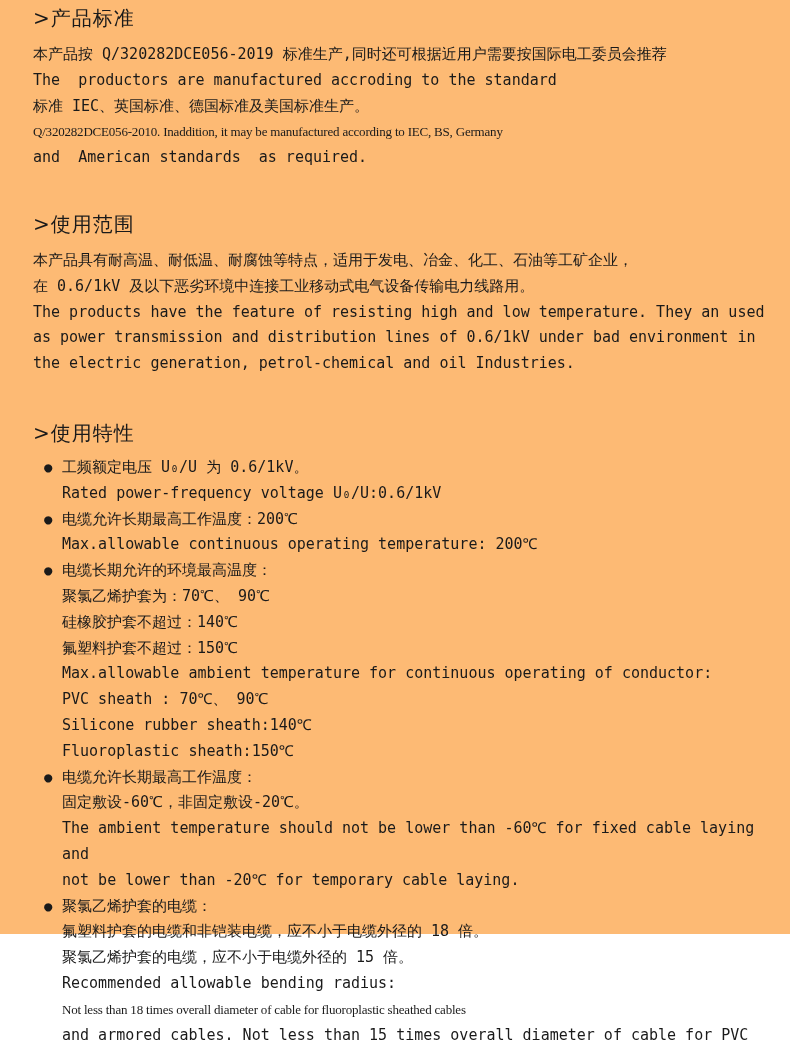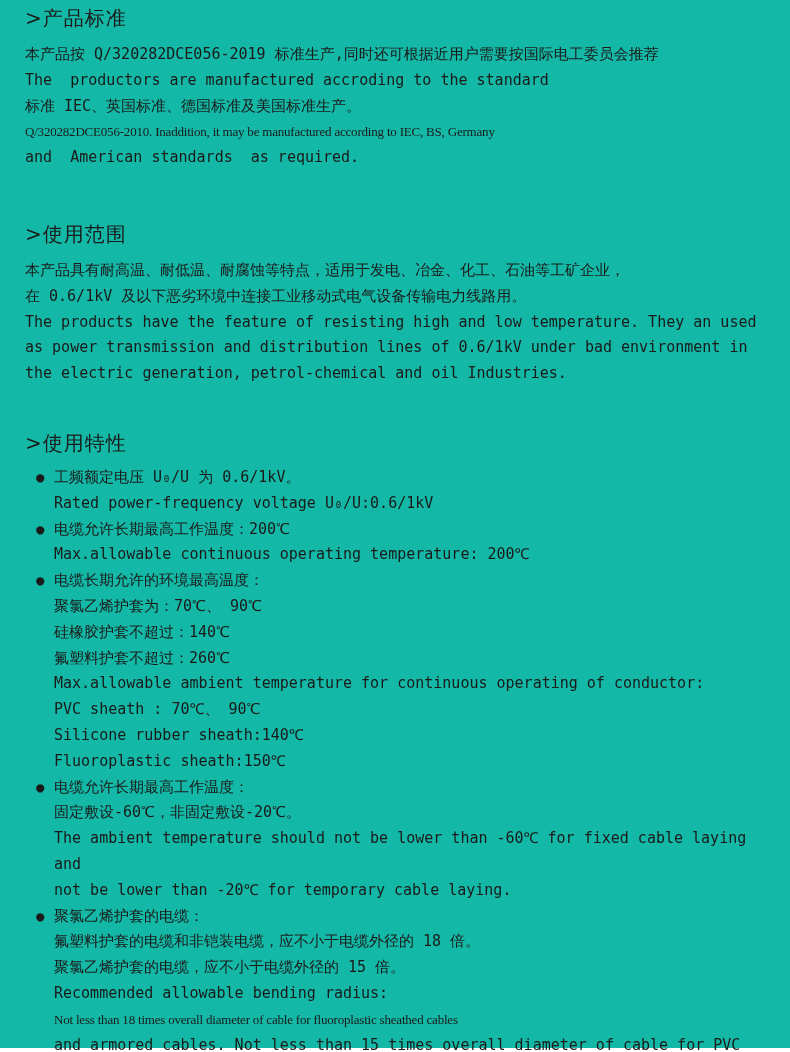--- a/index.html
+++ b/index.html
@@ -10,40 +10,40 @@
   body {
     width: 790px;
     height: 1052px;
     overflow: hidden;
     color: #1a1a1a;
     font-family: "DejaVu Sans Mono", "Liberation Mono", monospace;
   }
   .page {
     box-sizing: border-box;
     width: 790px;
-    height: 1048px;
-    padding: 4px 10px 0 25px;
-    background: #14b8a6;
+    height: 934px;
+    padding: 4px 10px 0 33px;
+    background: #fdba74;
   }
   .heading {
     margin: 0;
     font-size: 20px;
     line-height: 28px;
     font-weight: 400;
     font-family: "DejaVu Serif", "Liberation Serif", serif;
     letter-spacing: 1px;
   }
   .para { margin-top: 10px; }
   .line {
     white-space: pre-wrap;
     font-size: 15px;
     line-height: 25.8px;
   }
   .condensed { font-size: 13px; letter-spacing: -0.2px; font-family: Liberation Serif, serif; }
-  .sec2 { margin-top: 49px; }
+  .sec2 { margin-top: 39px; }
   .sec3 { margin-top: 42px; }
   .feature-list {
     margin: 8px 0 0 0;
     padding: 0;
     list-style: none;
   }
   .item { padding-left: 11px; }
   .bullet {
     display: inline-block;
     width: 18px;
@@ -89,21 +89,21 @@
 
       <li class="item">
         <div class="line"><span class="bullet">●</span><span>电缆允许长期最高工作温度：200℃</span></div>
         <div class="line sub">Max.allowable continuous operating temperature: 200℃</div>
       </li>
 
       <li class="item">
         <div class="line"><span class="bullet">●</span><span>电缆长期允许的环境最高温度：</span></div>
         <div class="line sub">聚氯乙烯护套为：70℃、 90℃</div>
         <div class="line sub">硅橡胶护套不超过：140℃</div>
-        <div class="line sub">氟塑料护套不超过：260℃</div>
+        <div class="line sub">氟塑料护套不超过：150℃</div>
         <div class="line sub">Max.allowable ambient temperature for continuous operating of conductor:</div>
         <div class="line sub">PVC sheath : 70℃、 90℃</div>
         <div class="line sub">Silicone rubber sheath:140℃</div>
         <div class="line sub">Fluoroplastic sheath:150℃</div>
       </li>
 
       <li class="item">
         <div class="line"><span class="bullet">●</span><span>电缆允许长期最高工作温度：</span></div>
         <div class="line sub">固定敷设-60℃，非固定敷设-20℃。</div>
         <div class="line sub">The ambient temperature should not be lower than -60℃ for fixed cable laying and</div>

